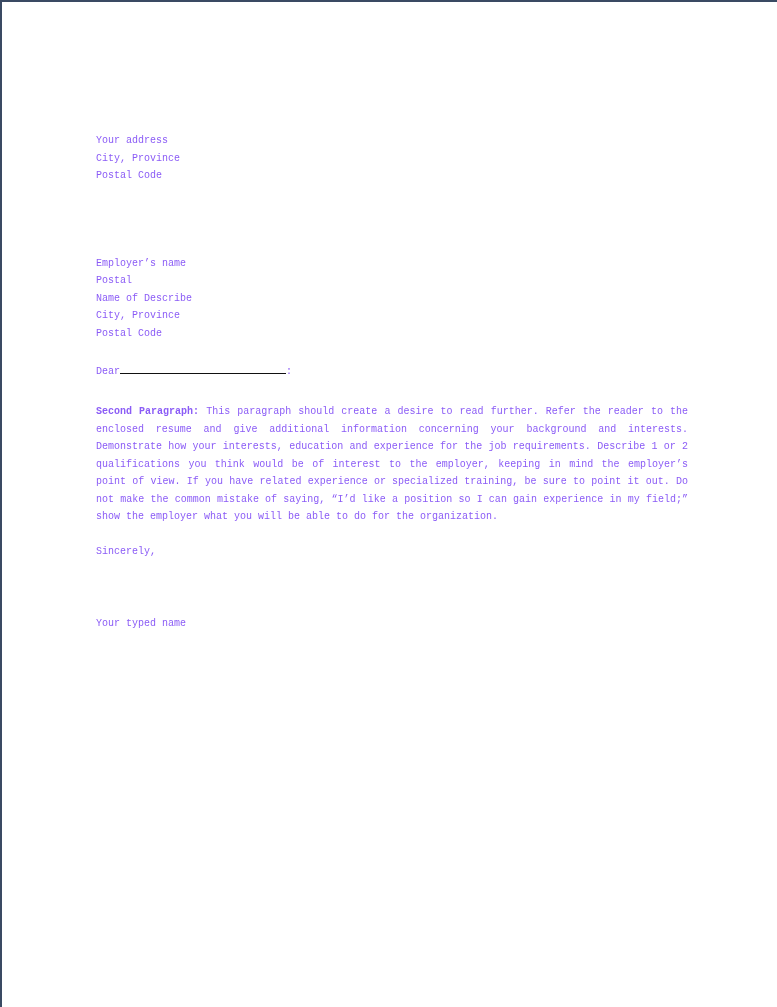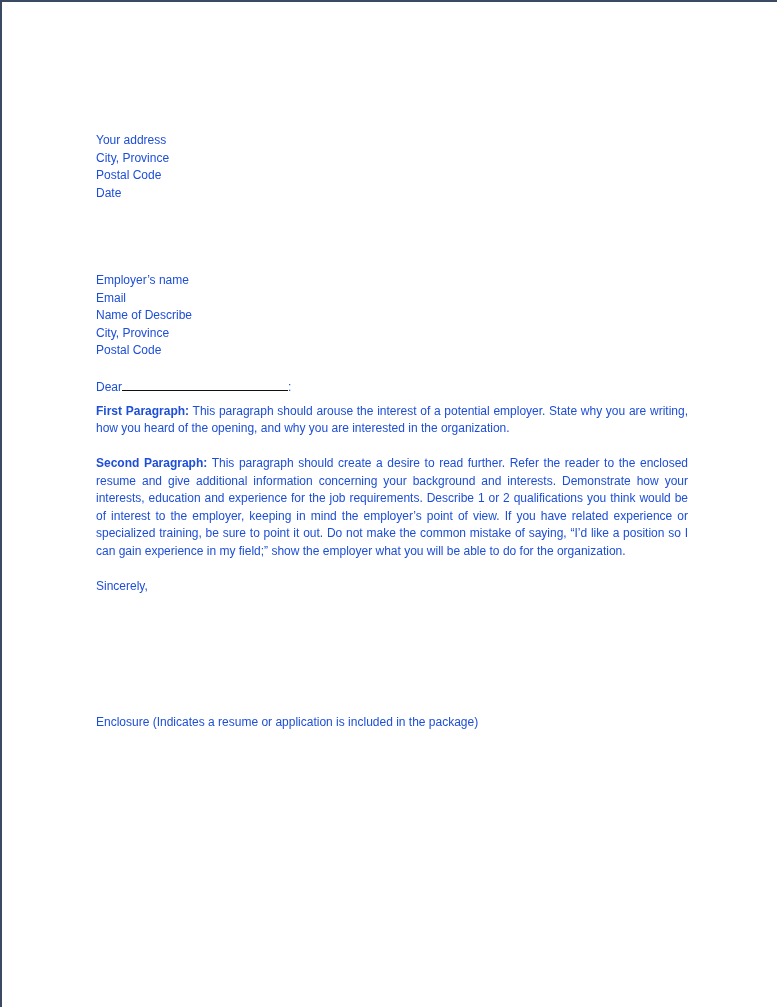--- a/index.html
+++ b/index.html
@@ -22,83 +22,79 @@
       box-sizing: border-box;
       border-top: 2px solid #3a4a63;
       border-left: 2px solid #3a4a63;
       background: #ffffff;
     }
     .letter {
       position: absolute;
       left: 94px;
       top: 130px;
       width: 592px;
-      font-family: Liberation Sans, sans-serif;
-      font-size: 12px;
+      font-family: Liberation Mono, monospace;
+      font-size: 10px;
       line-height: 17.5px;
-      color: #1d4ed8;
+      color: #8b5cf6;
     }
     .block {
       margin: 0;
     }
     .line {
       display: block;
       white-space: nowrap;
     }
     .sender { margin-bottom: 70px; }
     .recipient { margin-bottom: 17.5px; margin-top: 20px; }
-    .salutation { margin-bottom: 6px; white-space: nowrap; }
+    .salutation { margin-bottom: 23px; white-space: nowrap; }
     .blank {
       display: inline-block;
       width: 166px;
       border-bottom: 1px solid #111111;
       height: 13px;
       vertical-align: baseline;
     }
     .para {
       text-align: justify;
       margin-bottom: 17.5px;
     }
     .para .lead { font-weight: bold; }
-    .closing { margin-bottom: 119px; }
+    .closing { margin-bottom: 54px; }
     .signature { margin-bottom: 17.5px; }
   </style>
 </head>
 <body>
 
 <div class="page">
   <div class="letter">
 
     <div class="block sender">
       <span class="line">Your address</span>
       <span class="line">City, Province</span>
       <span class="line">Postal Code</span>
-      <span class="line">Date</span>
     </div>
 
     <div class="block recipient">
       <span class="line">Employer’s name</span>
-      <span class="line">Email</span>
+      <span class="line">Postal</span>
       <span class="line">Name of Describe</span>
       <span class="line">City, Province</span>
       <span class="line">Postal Code</span>
     </div>
 
     <div class="block salutation">
       <span>Dear</span><span class="blank"></span><span>:</span>
     </div>
 
-    <p class="block para">
-      <span class="lead">First Paragraph:</span><span> This paragraph should arouse the interest of a potential employer.  State why you are writing, how you heard of the opening, and why you are interested in the organization.</span>
-    </p>
 
     <p class="block para">
       <span class="lead">Second Paragraph:</span><span> This paragraph should create a desire to read further.  Refer the reader to the enclosed resume and give additional information concerning your background and interests.  Demonstrate how your interests, education and experience for the job requirements.  Describe 1 or 2 qualifications you think would be of interest to the employer, keeping in mind the employer’s point of view.  If you have related experience or specialized training, be sure to point it out.  Do not make the common mistake of saying, “I’d like a position so I can gain experience in my field;” show the employer what you will be able to do for the organization.</span>
     </p>
 
 
     <div class="block closing">Sincerely,</div>
 
+    <div class="block signature">Your typed name</div>
 
-    <div class="block enclosure">Enclosure (Indicates a resume or application is included in the package)</div>
 
   </div>
 </div>
 
 </body></html>

